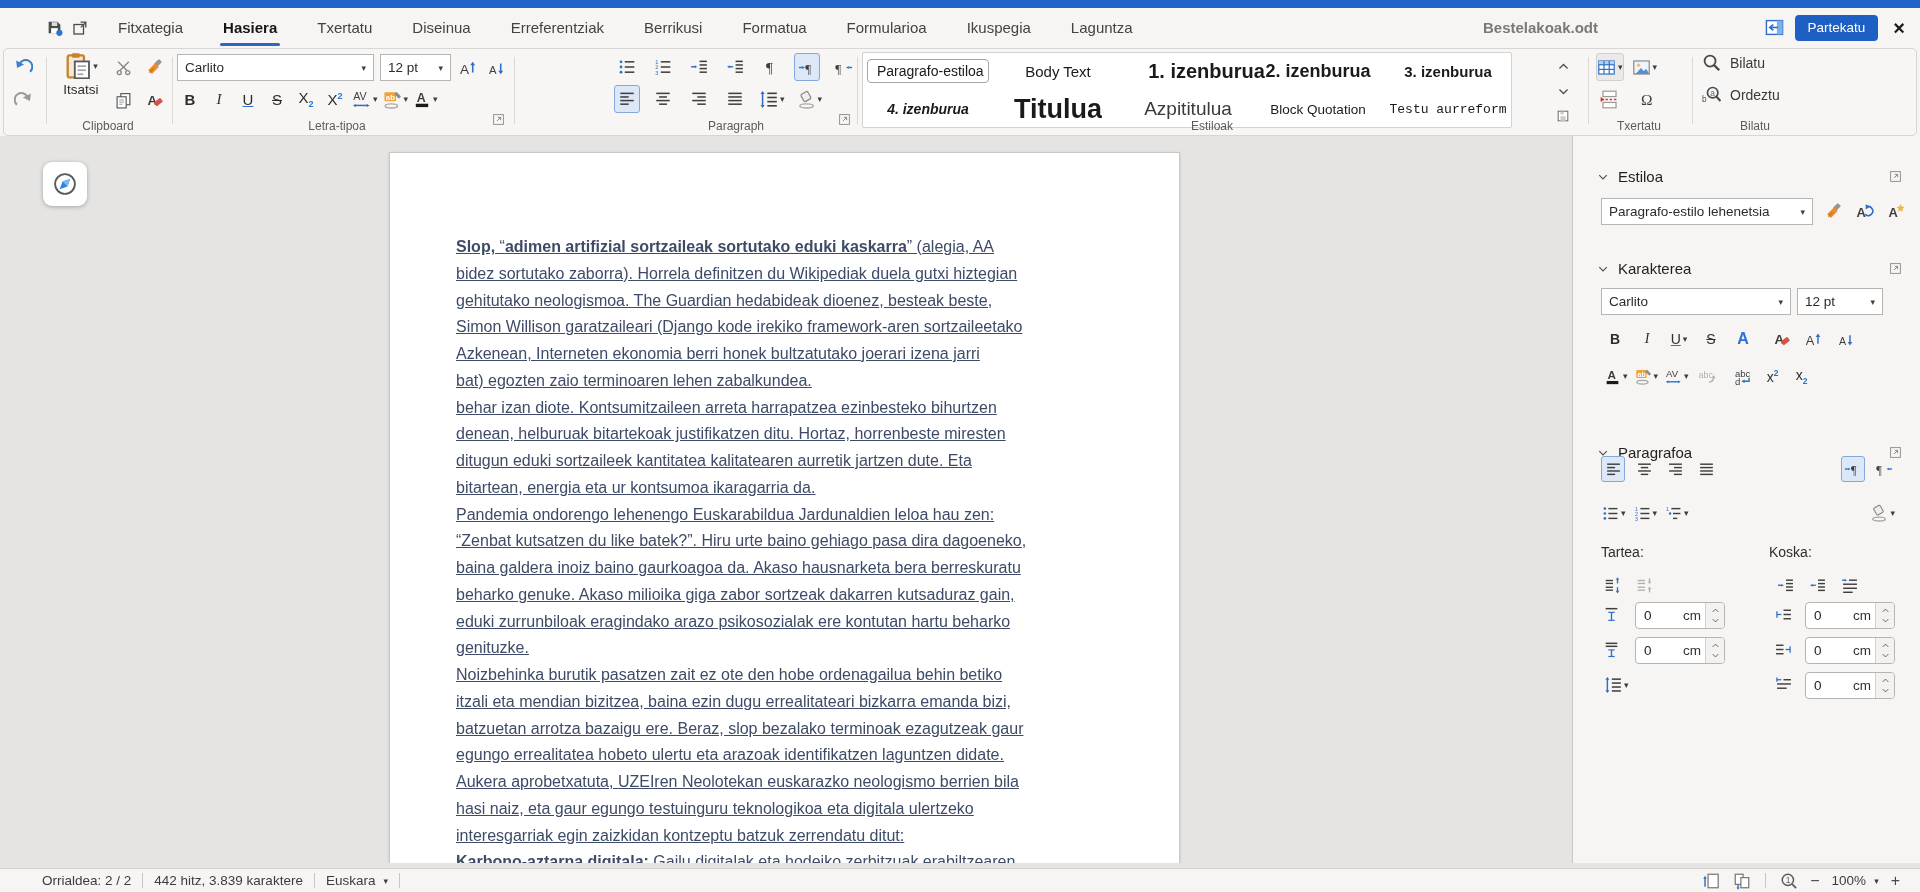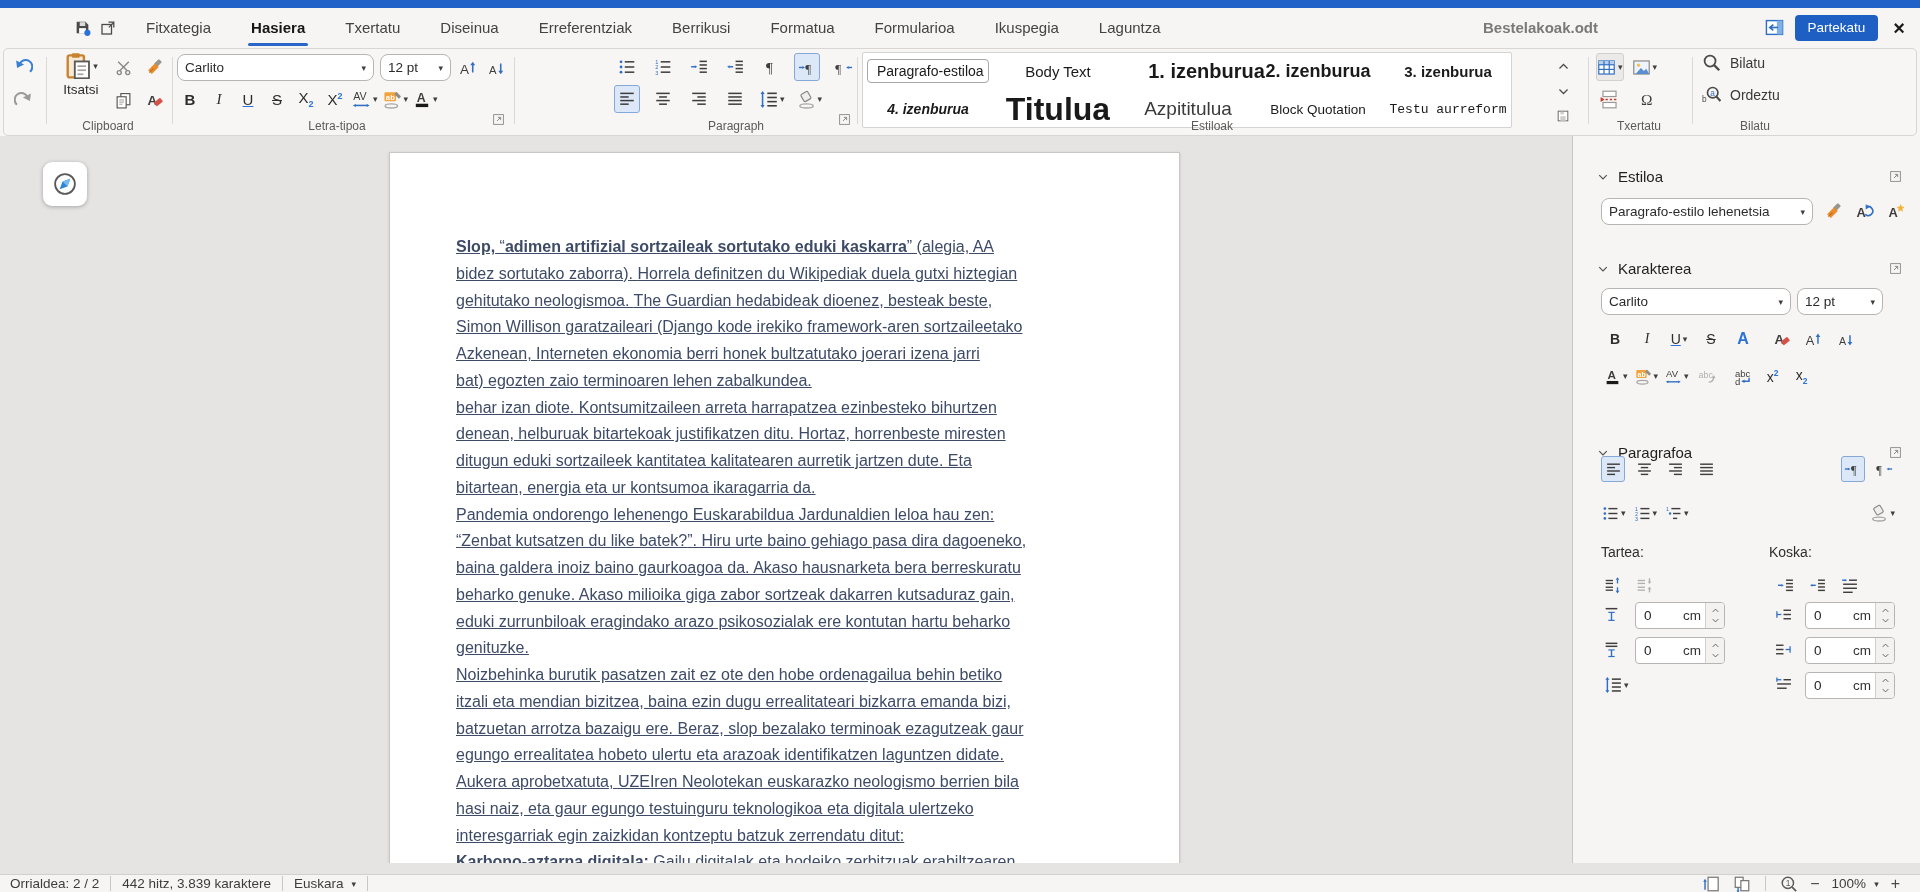--- a/index.html
+++ b/index.html
@@ -5,21 +5,21 @@
   * { box-sizing: border-box; margin: 0; padding: 0; }
   html,body { width:1920px; height:892px; overflow:hidden; }
   body { font-family:"Liberation Sans",sans-serif; background:#e5e4e3; position:relative; color:#2e2d2c; }
   svg { display:block; font-family:"Liberation Sans",sans-serif; }
   .ic { display:inline-flex; align-items:center; justify-content:center; }
 
   
   .titlebar { position:absolute; top:0; left:0; right:0; height:8px; background:#2062c8; }
 
   
-  .menubar { position:absolute; top:8px; left:0; right:0; height:39px; background:#f6f5f3; display:flex; align-items:center;padding-left:28px; }
+  .menubar { position:absolute; top:8px; left:0; right:0; height:39px; background:#f6f5f3; display:flex; align-items:center; }
   .mb-icons { display:flex; align-items:center; gap:9px; margin-left:46px; }
   .mb-icons .ic { cursor:pointer; }
   .menu-items { display:flex; gap:40px; margin-left:30px; height:39px; }
   .mi { display:flex; align-items:center; font-size:15px; color:#454340; position:relative; cursor:pointer; white-space:nowrap; }
   .mi.active { font-weight:bold; color:#161616; }
   .mi.active::after { content:""; position:absolute; left:-3px; right:-3px; bottom:1px; height:3px; background:#2a66c8; border-radius:2px; }
   .doc-title { position:absolute; right:322px; top:0; height:39px; display:flex; align-items:center; font-weight:bold; font-size:15px; color:#7b7977; }
   .menubar-right { position:absolute; right:15px; top:0; height:39px; display:flex; align-items:center; gap:11px; }
   .share-btn { background:#1e5fc4; color:#fff; border:none; border-radius:4px; height:26px; padding:0 13px; font-size:13.5px; font-family:inherit; cursor:pointer; }
   .close-x { font-size:20px; font-weight:bold; color:#1a1a1a; cursor:pointer; line-height:1; margin-left:4px; }
@@ -33,41 +33,41 @@
   .gexpand { position:absolute; top:66px; cursor:pointer; }
   .tbtn { height:28px; min-width:26px; display:inline-flex; align-items:center; justify-content:center; border-radius:3px; border:1px solid transparent; cursor:pointer; }
   .tbtn.active { background:#dce8f7; border-color:#84a8da; }
   .dd { font-size:9px; color:#3f3e3c; margin-left:2px; }
   .lb { font-size:15px; color:#2e2d2c; }
   .lb.bold { font-weight:bold; }
   .lb.ital { font-family:"Liberation Serif",serif; font-style:italic; }
   .lb.und { text-decoration:underline; text-decoration-color:#2a72d9; }
   .lb.strike { text-decoration:line-through; }
   .lb sup, .lb sub { font-size:9px; color:#2a72d9; font-weight:bold; }
-  .combo { display:inline-flex; align-items:center; background:#fff; border:1px solid #b7b4b1; border-radius:8px; height:27px; padding:0 7px; font-size:13.5px; color:#2b2b2b; cursor:pointer; overflow:hidden; white-space:nowrap; }
+  .combo { display:inline-flex; align-items:center; background:#fff; border:1px solid #b7b4b1; border-radius:0; height:27px; padding:0 7px; font-size:13.5px; color:#2b2b2b; cursor:pointer; overflow:hidden; white-space:nowrap; }
   .combo .cval { overflow:hidden; white-space:nowrap; flex:1; }
   .combo .dd { margin-left:auto; padding-left:5px; }
   .row1 { position:absolute; top:6px; display:flex; align-items:center; }
   .row2 { position:absolute; top:38px; display:flex; align-items:center; }
 
   
   .paste { position:absolute; left:52px; top:5px; width:58px; display:flex; flex-direction:column; align-items:center; cursor:pointer; }
   .paste-top { display:flex; align-items:center; }
   .paste-label { font-size:13.5px; color:#2e2d2c; margin-top:3px; }
 
   
   .gallery { position:absolute; left:862px; top:5px; width:650px; height:76px; background:#fff; border:1px solid #d5d3d1; border-radius:2px; display:grid; grid-template-columns:repeat(5,130px); grid-template-rows:36px 40px; align-items:center; justify-items:center; overflow:hidden; }
   .gc { overflow:hidden; white-space:nowrap; max-width:124px; color:#1a1a1a; cursor:pointer; }
   .gc0 { border:1px solid #a9a7a5; border-radius:4px; padding:3px 9px; font-size:14px; max-width:122px; }
   .gc1 { font-size:15px; }
   .gc2 { font-weight:bold; font-size:20px;margin-left:37px; }
   .gc3 { font-weight:bold; font-size:18px; }
   .gc4 { font-weight:bold; font-size:15px; }
   .gc5 { font-weight:bold; font-style:italic; font-size:14px; }
-  .gc6 { font-weight:bold; font-size:32px; }
+  .gc6 { font-weight:bold; font-size:27px; }
   .gc7 { font-size:19px; color:#3a3a3a; }
   .gc8 { font-size:13.5px; }
   .gc9 { font-family:"Liberation Mono",monospace; font-size:13px; }
   .gal-scroll { position:absolute; left:1549px; top:7px; width:28px; display:flex; flex-direction:column; align-items:center; gap:1px; }
   .gal-scroll .tbtn { height:24px; min-width:26px; }
 
   
   .findrow { display:flex; align-items:center; gap:9px; font-size:14px; color:#3a3a3a; cursor:pointer; }
 
   
@@ -93,21 +93,21 @@
   .slb.strike { text-decoration:line-through; }
   .slb.blue { color:#2a72d9; font-weight:bold; }
   .slb sup, .slb sub { font-size:8.5px; color:#2a72d9; font-weight:bold; }
   .sb-label { position:absolute; font-size:14px; color:#2e2d2c; }
   .spin { position:absolute; display:flex; align-items:center; background:#fff; border:1px solid #b7b4b1; border-radius:4px; height:27px; width:90px; font-size:13.5px; color:#222; }
   .spin .v { padding-left:8px; }
   .spin .u { margin-left:auto; padding-right:4px; color:#333; }
   .sp-ctrl { width:19px; align-self:stretch; border-left:1px solid #d2d0ce; background:#f3f2f1; border-radius:0 3px 3px 0; display:flex; flex-direction:column; align-items:center; justify-content:center; gap:1px; cursor:pointer; }
 
   
-  .statusbar { position:absolute; bottom:0; left:0; right:0; height:18px; background:#f6f5f3; border-top:1px solid #d2d0ce; display:flex; align-items:center; font-size:13.5px; color:#3c3c3c; }
+  .statusbar { position:absolute; bottom:0; left:0; right:0; height:24px; background:#f6f5f3; border-top:1px solid #d2d0ce; display:flex; align-items:center; font-size:13.5px; color:#3c3c3c;padding-left:32px; }
   .ssep { width:1px; height:15px; background:#c9c7c5; margin:0 11px; }
   .sb-item { white-space:nowrap; }
   .zoom-ops { display:flex; align-items:center; gap:12px; margin-left:auto; margin-right:20px; }
   .zoom-ops .sign { font-size:16px; color:#4a4a4a; cursor:pointer; }
   .langdd { display:flex; align-items:center; gap:6px; cursor:pointer; }
 </style>
 </head>
 <body>
 
 <div>

